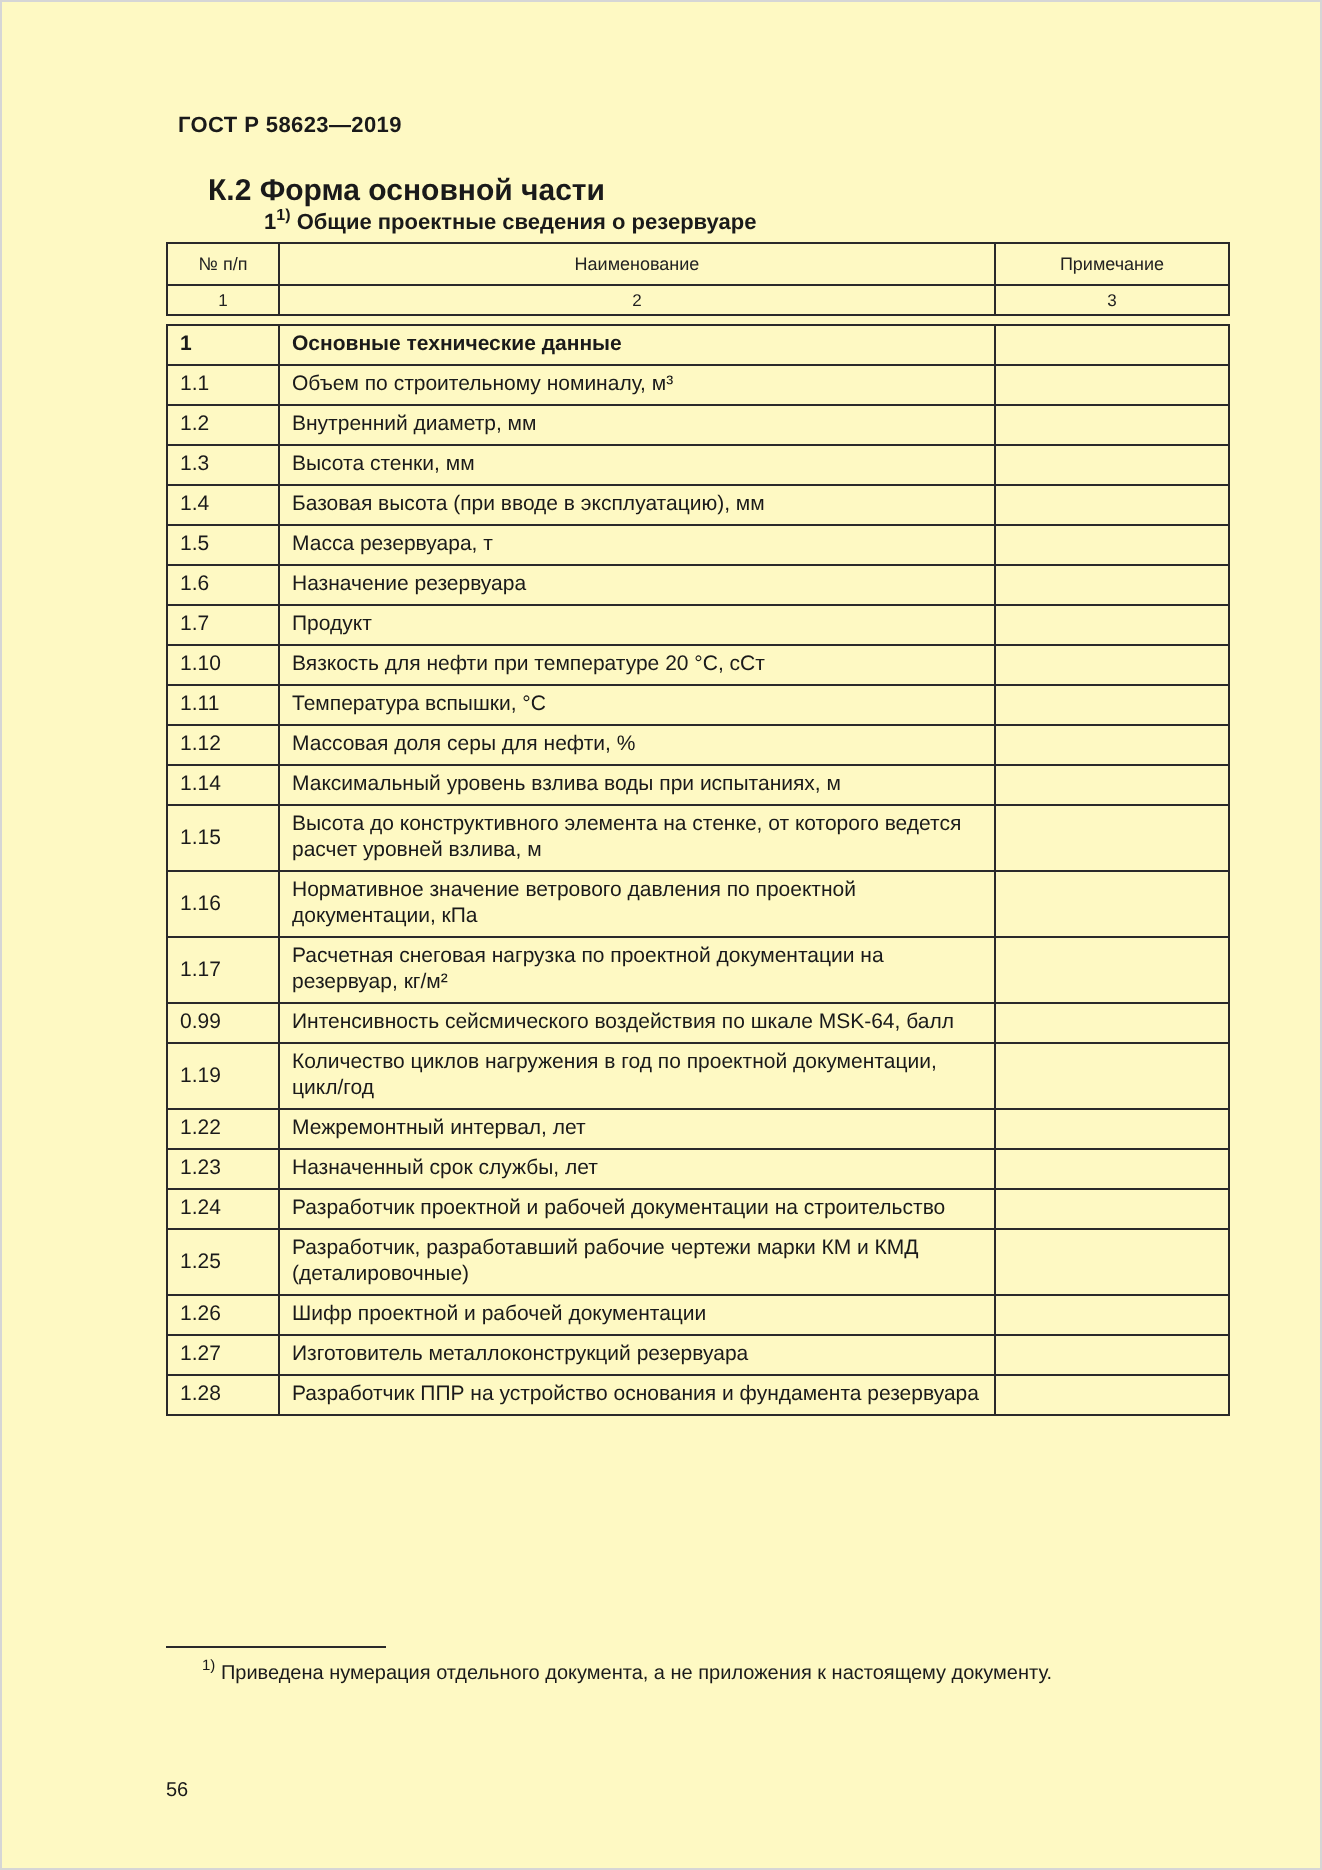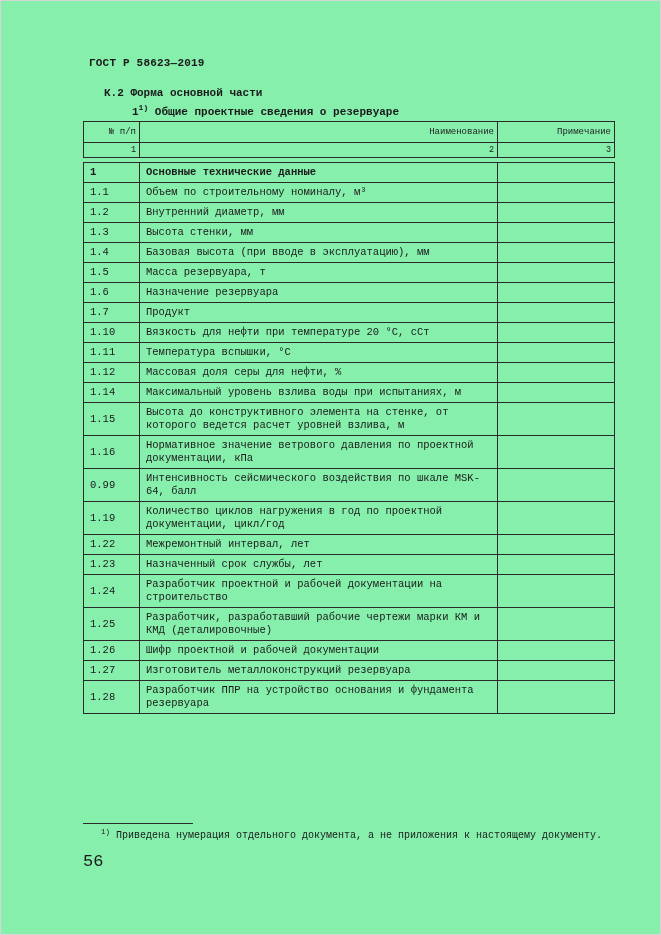--- a/index.html
+++ b/index.html
@@ -2,39 +2,39 @@
 <html><head>
 <meta charset="utf-8">
 <style>
   * { margin: 0; padding: 0; box-sizing: border-box; }
   html, body { background: #e9e9e9; }
   .page {
     position: relative;
     width: 661px;
     height: 935px;
     margin: 0 auto;
-    background: #86efac;
+    background: #fef9c3;
     border: 1px solid #d6d6d6;
-    font-family: Liberation Mono, monospace;
+    font-family: Liberation Sans, sans-serif;
     color: #1a1a1a;
     overflow: hidden;
   }
   .doc-header {
     position: absolute;
     top: 56px;
     left: 88px;
     font-size: 11px;
     font-weight: bold;
     letter-spacing: 0.2px;
   }
   .section-heading {
     position: absolute;
     top: 86px;
     left: 103px;
-    font-size: 11px;
+    font-size: 15px;
     font-weight: bold;
   }
   .table-caption {
     position: absolute;
     top: 102px;
     left: 119px;
     font-size: 11px;
     font-weight: bold;
     margin-left: 12px;
   }
@@ -53,21 +53,21 @@
   col.c-num  { width: 56px; }
   col.c-name { width: 358px; }
   col.c-note { width: 117px; }
   th, td {
     border: 1px solid #2a2a2a;
     font-weight: normal;
     vertical-align: middle;
   }
   .head-table th {
     font-size: 9px;
-    text-align: right;
+    text-align: center;
     padding: 5px 3px;
     color: #222;
   }
   .head-table tr.colnums th {
     font-size: 8.5px;
     padding: 2px 3px;
   }
   .head-gap { height: 4px; }
   .body-table { margin-top: 0; }
   .body-table td {
@@ -89,23 +89,23 @@
   .footnote {
     position: absolute;
     top: 827px;
     left: 100px;
     font-size: 10px;
     color: #1a1a1a;
   }
   .footnote sup { font-size: 7.5px; }
   .page-number {
     position: absolute;
-    top: 851px;
+    top: 889px;
     left: 82px;
-    font-size: 17px;
+    font-size: 10px;
   }
 </style>
 </head>
 <body>
 
 <div class="page">
 
   <div class="doc-header">ГОСТ Р 58623—2019</div>
 
   <div class="section-heading">К.2 Форма основной части</div>
@@ -204,20 +204,25 @@
             <td class="col-num">1.15</td>
             <td class="col-name">Высота до конструктивного элемента на стенке, от которого ведется рас­чет уровней взлива, м</td>
             <td class="col-note"></td>
           </tr>
           <tr>
             <td class="col-num">1.16</td>
             <td class="col-name">Нормативное значение ветрового давления по проектной документации, кПа</td>
             <td class="col-note"></td>
           </tr>
           <tr>
+            <td class="col-num">1.17</td>
+            <td class="col-name">Расчетная снеговая нагрузка по проектной документации на резервуар, кг/м²</td>
+            <td class="col-note"></td>
+          </tr>
+          <tr>
             <td class="col-num">0.99</td>
             <td class="col-name">Интенсивность сейсмического воздействия по шкале MSK-64, балл</td>
             <td class="col-note"></td>
           </tr>
           <tr>
             <td class="col-num">1.19</td>
             <td class="col-name">Количество циклов нагружения в год по проектной документации, цикл/год</td>
             <td class="col-note"></td>
           </tr>
           <tr>

